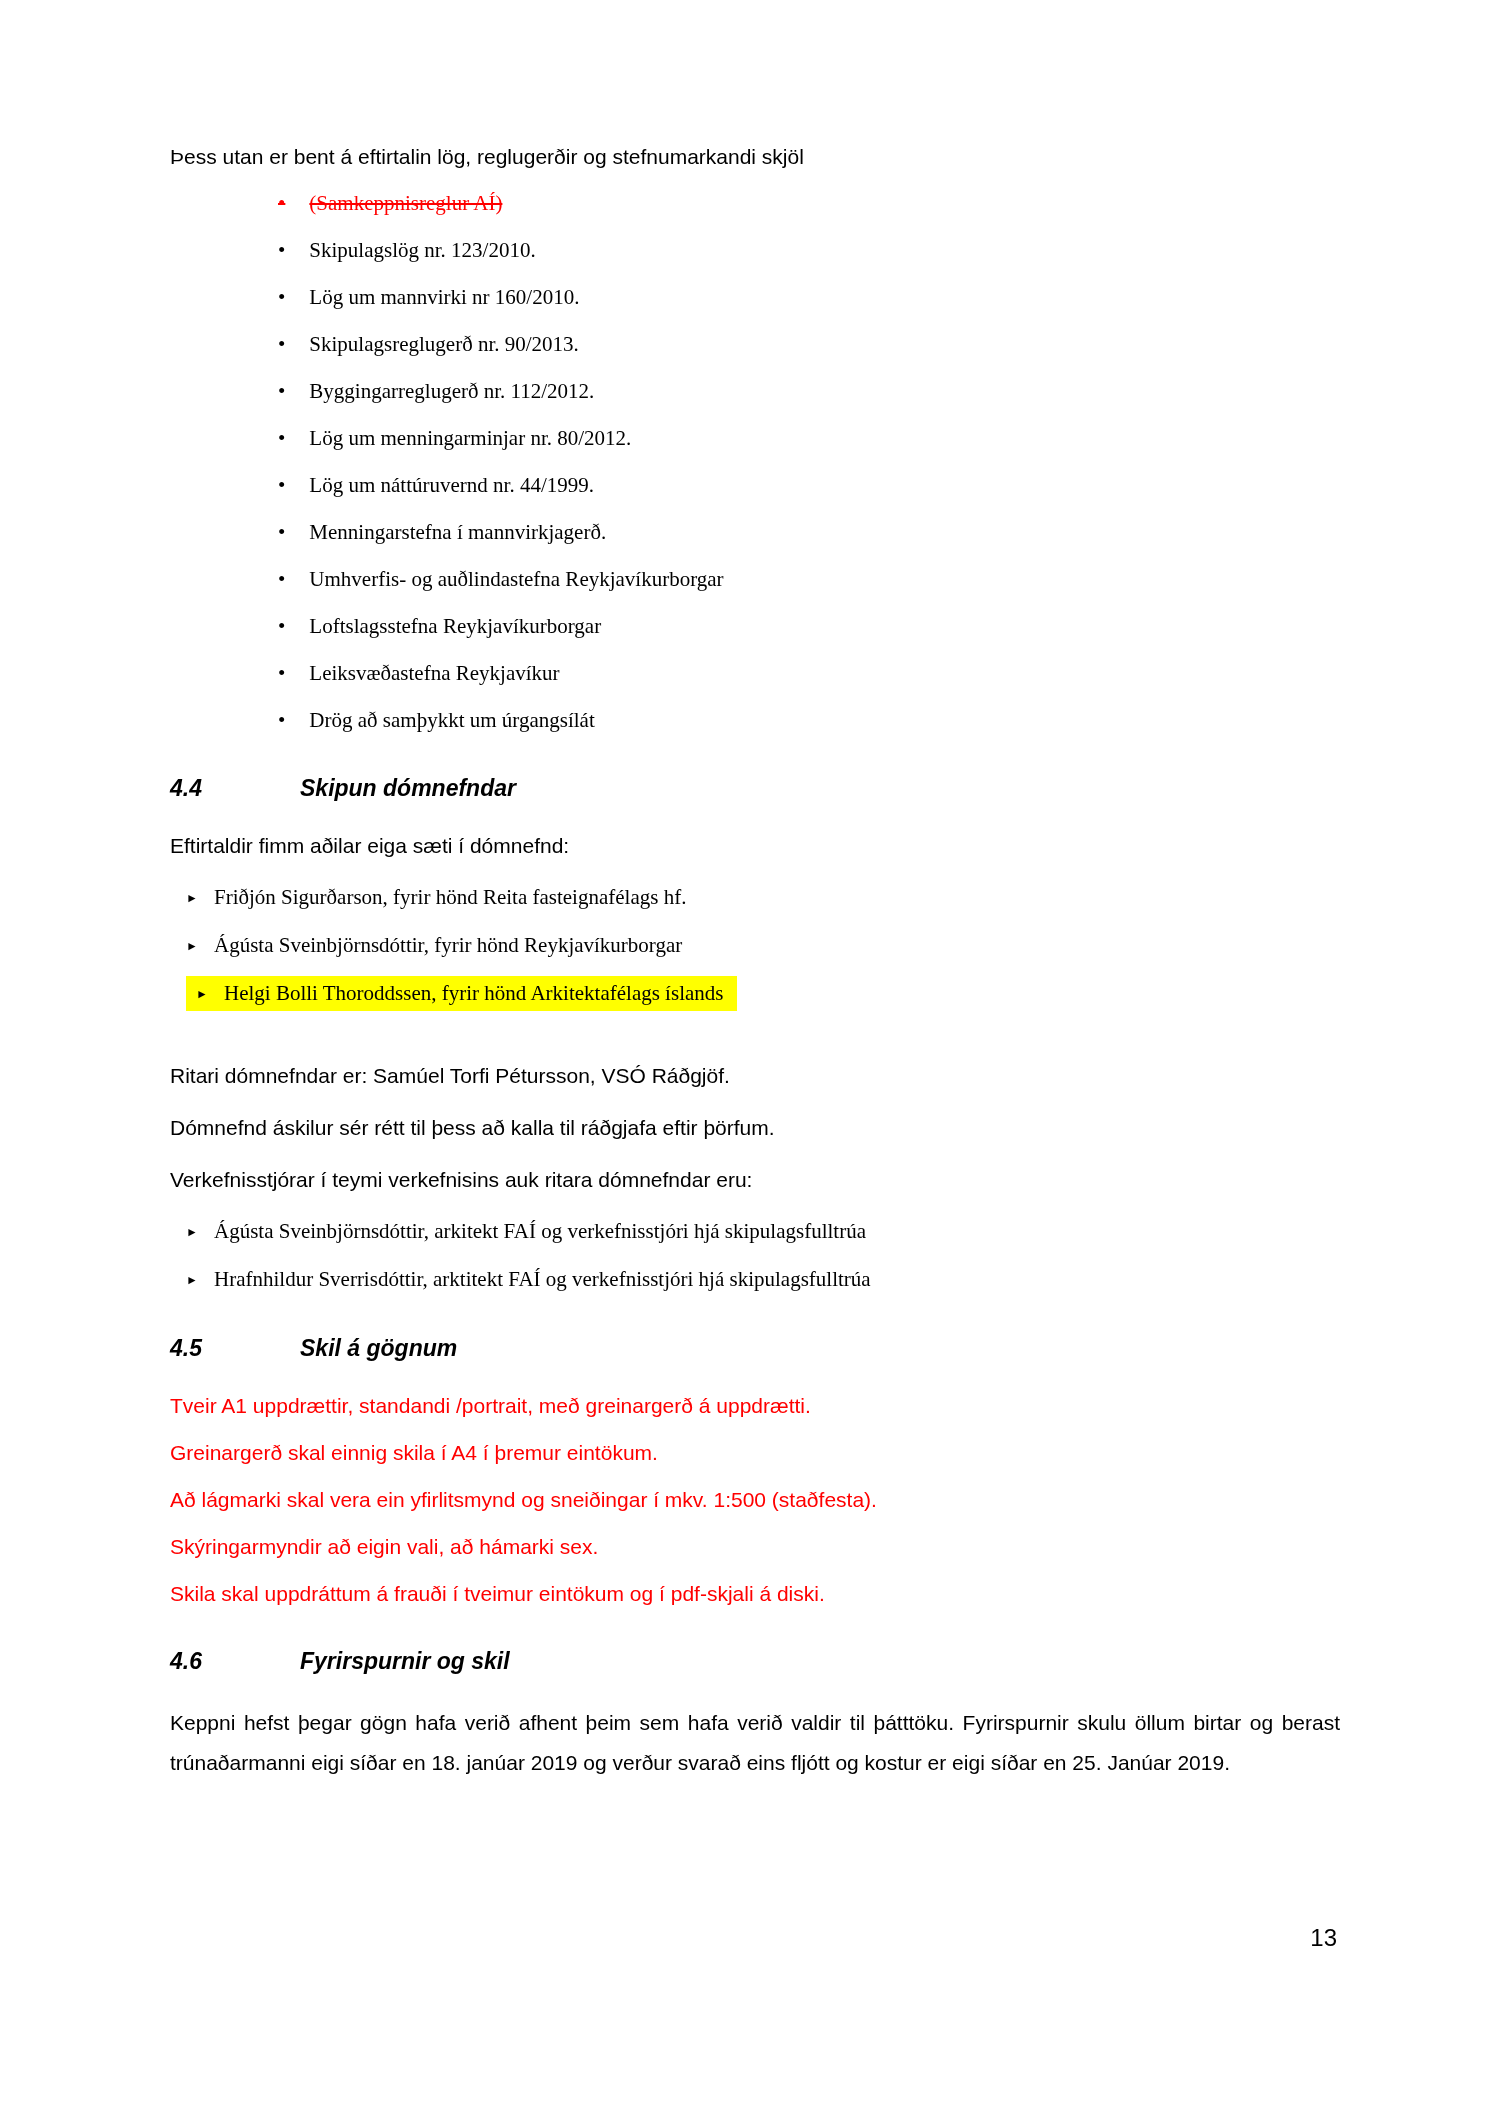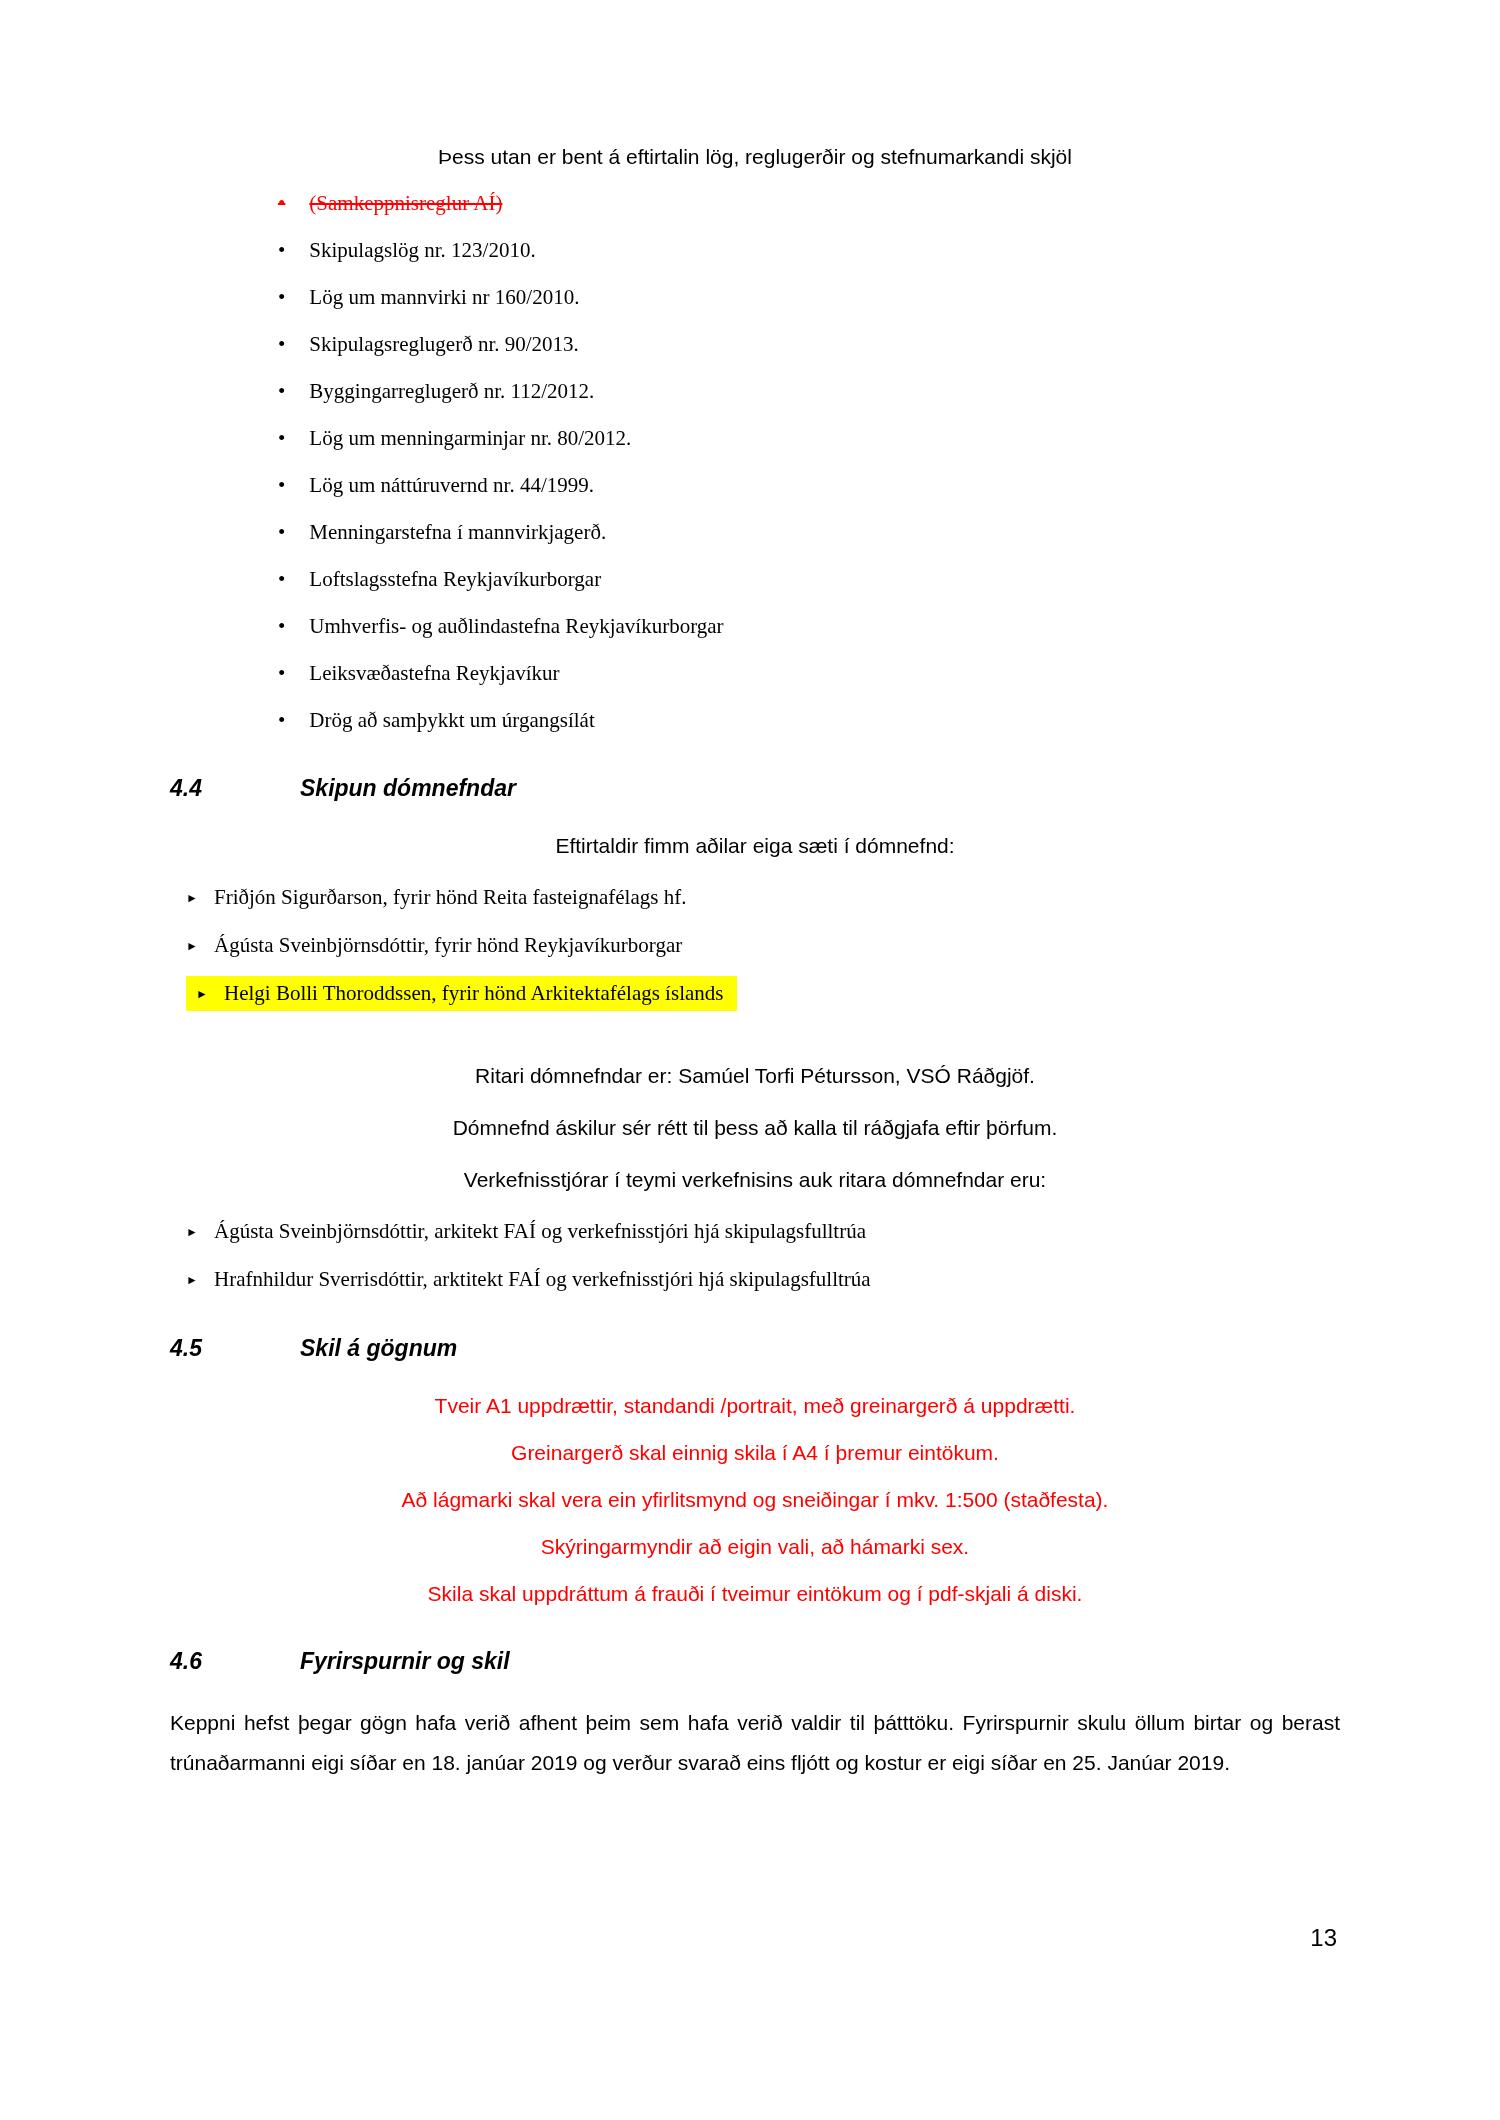--- a/index.html
+++ b/index.html
@@ -10,21 +10,21 @@
     margin: 0 auto;
     background: #ffffff;
     box-sizing: border-box;
     padding: 141px 160px 0 170px;
     font-family: "Liberation Sans", sans-serif;
     font-size: 21px;
     color: #000000;
     overflow: hidden;
   }
 
-  p { margin: 0 0 21px 0; line-height: 31px; text-align: center; }
+  p { margin: 0 0 21px 0; line-height: 31px; }
 
   .intro { margin-bottom: 14px; }
 
   ul.bullet-list, ul.arrow-list { list-style: none; margin: 16px; padding: 0; font-family: Liberation Serif, serif; }
 
   ul.bullet-list li {
     margin: 0 0 16px 92px;
     line-height: 31px;
   }
   .marker-bullet {
@@ -103,24 +103,24 @@
     <li>
       <span class="marker-bullet">•</span><span>Lög um menningarminjar nr. 80/2012.</span>
     </li>
     <li>
       <span class="marker-bullet">•</span><span>Lög um náttúruvernd nr. 44/1999.</span>
     </li>
     <li>
       <span class="marker-bullet">•</span><span>Menningarstefna í mannvirkjagerð.</span>
     </li>
     <li>
-      <span class="marker-bullet">•</span><span>Loftslagsstefna Reykjavíkurborgar</span>
+      <span class="marker-bullet">•</span><span>Umhverfis- og auðlindastefna Reykjavíkurborgar</span>
     </li>
     <li>
-      <span class="marker-bullet">•</span><span>Umhverfis- og auðlindastefna Reykjavíkurborgar</span>
+      <span class="marker-bullet">•</span><span>Loftslagsstefna Reykjavíkurborgar</span>
     </li>
     <li>
       <span class="marker-bullet">•</span><span>Leiksvæðastefna Reykjavíkur</span>
     </li>
     <li>
       <span class="marker-bullet">•</span><span>Drög að samþykkt um úrgangsílát</span>
     </li>
   </ul>
 
   <h2 class="section-heading">

